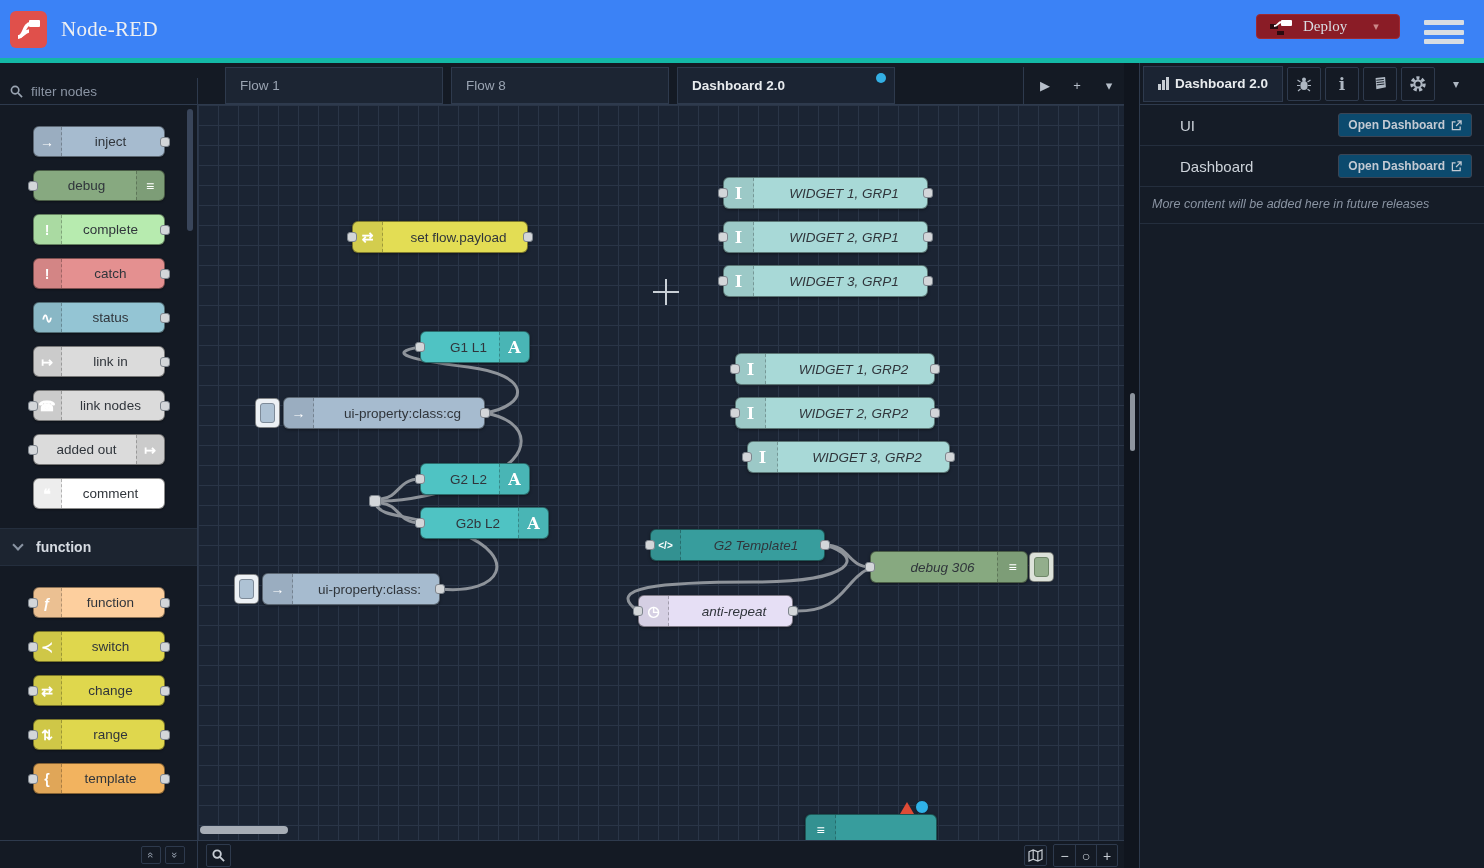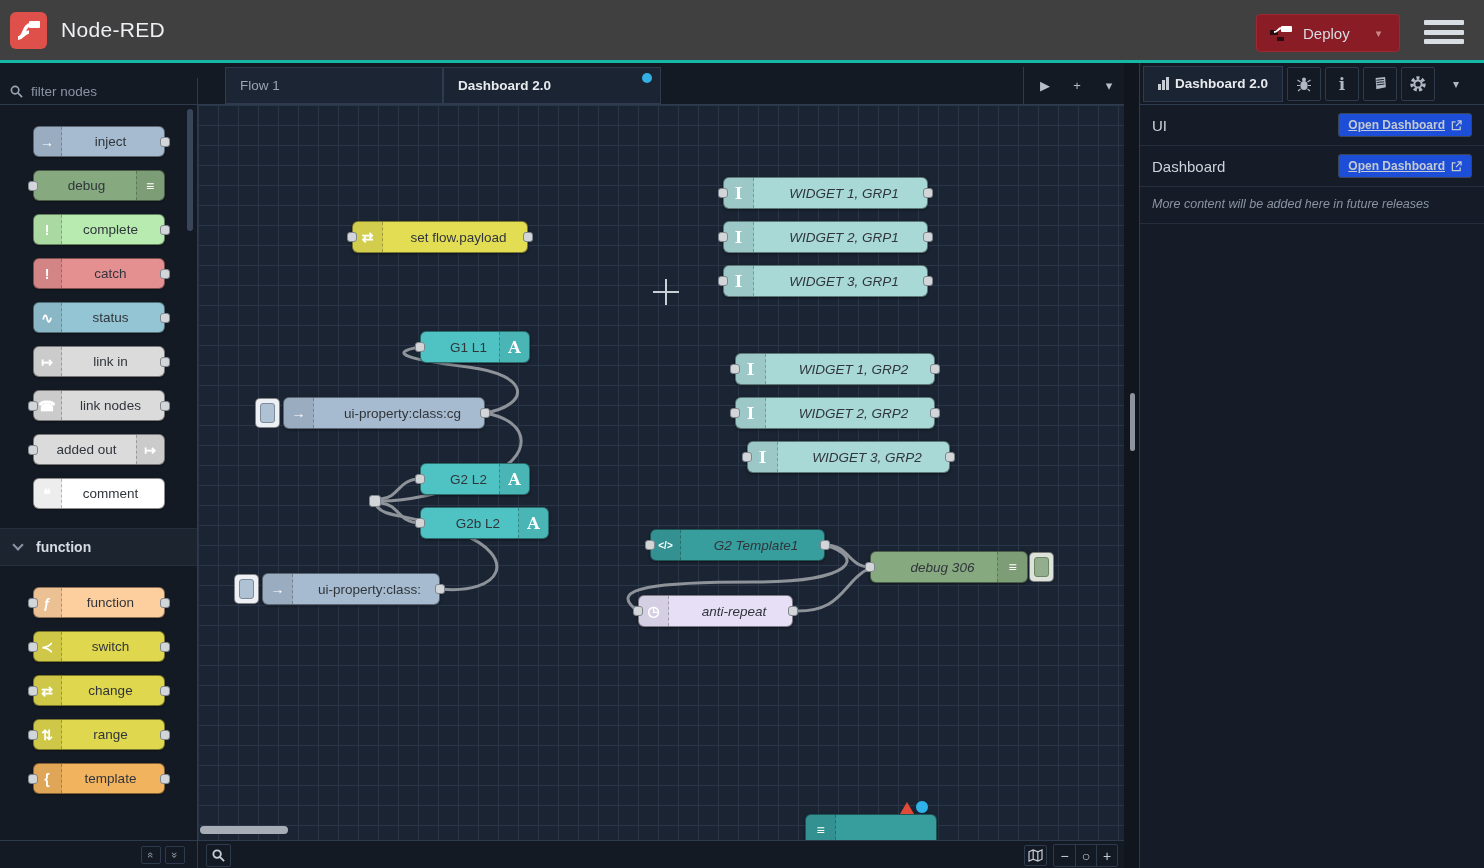--- a/index.html
+++ b/index.html
@@ -1,24 +1,24 @@
 <!DOCTYPE html>
 <html><head>
 <meta charset="utf-8">
 <style>
   * { margin:0; padding:0; box-sizing:border-box; }
   html,body { width:1484px; height:868px; overflow:hidden; background:#141A24;
     font-family:"Liberation Sans", sans-serif; }
   
-  .header { height:63px; background:#404040; border-bottom:3px solid #14b8a6;
-    display:flex; align-items:center; position:relative; }
+  .header { height:63px; background:#3b82f6; border-bottom:5px solid #14b8a6;
+    display:flex; align-items:center; position:relative;font-family:Liberation Serif, serif; }
   .logo { width:37px; height:37px; background:#E0504B; border-radius:6px; margin-left:10px;
     display:flex; align-items:center; justify-content:center; }
   .app-title { color:#EDEFF2; font-size:21px; margin-left:14px; letter-spacing:.3px; }
-  .deploy-btn { position:absolute; right:84px; top:14px; height:38px; width:144px;
+  .deploy-btn { position:absolute; right:84px; top:14px; height:25px; width:144px;
     background:#8A1C26; border:1px solid #9E2832; border-radius:4px; color:#D9DDE2;
     display:flex; align-items:center; font-size:15px; cursor:pointer; }
   .deploy-btn .dlabel { margin-left:10px; }
   .deploy-caret { margin-left:14px; color:#C88; font-size:11px; padding-left:12px; }
   .menu-btn { position:absolute; right:20px; top:20px; width:40px; height:24px;
     display:flex; flex-direction:column; justify-content:space-between; cursor:pointer; }
   .menu-btn span { display:block; height:5px; background:#D8DDE3; border-radius:1px; }
   
   .main { display:grid; grid-template-columns:198px 926px 16px 344px;
     grid-template-rows:42px 735px 28px; height:805px; }
@@ -53,21 +53,21 @@
     border:1px solid #7E858D; border-radius:3px; cursor:crosshair; z-index:3; }
   .port.in { left:-6px; } .port.out { right:-6px; }
   .pal-footer { grid-column:1; grid-row:3; background:#141A24; border-top:1px solid #2E3A4D;
     border-right:1px solid #2E3A4D; display:flex; align-items:center; justify-content:flex-end;
     padding-right:12px; gap:4px; }
   .mini-btn { width:20px; height:18px; border:1px solid #2E3A4D; border-radius:2px; color:#9AA4B2;
     font-size:11px; display:flex; align-items:center; justify-content:center; cursor:pointer; }
   
   .tabbar { grid-column:2; grid-row:1; background:#141A24; border-bottom:1px solid #2E3A4D;
     position:relative; display:flex; align-items:flex-end; padding-left:27px; }
-  .tab { width:218px; height:37px; background:#1C2533; border:1px solid #2E3A4D; 
+  .tab { width:218px; height:37px; background:#1C2533; border:1px solid #2E3A4D; margin-right:8px;
     display:flex; align-items:center; padding-left:14px; font-size:13.5px; color:#9AA4B2;
     position:relative; cursor:pointer; }
   .tab.active { background:#1B2433; color:#E8EBEE; font-weight:bold; }
   .mod-dot { position:absolute; top:5px; right:8px; width:10px; height:10px; border-radius:50%;
     background:#33AFE4; }
   .tab-tools { position:absolute; right:4px; top:4px; bottom:0; display:flex; align-items:center;
     border-left:1px solid #2E3A4D; padding-left:10px; gap:10px; }
   .tool-ic { width:22px; height:22px; display:flex; align-items:center; justify-content:center;
     color:#B6BEC9; font-size:13px; cursor:pointer; }
   
@@ -127,24 +127,24 @@
     display:flex; align-items:center; justify-content:center; gap:6px; color:#E8EBEE;
     font-weight:bold; font-size:13.5px; cursor:pointer; }
   .bars { display:flex; align-items:flex-end; gap:1px; height:13px; }
   .bars span { width:3px; background:#C7CDD4; display:block; }
   .icon-btn { width:34px; height:34px; border:1px solid #2E3A4D; border-radius:2px;
     display:flex; align-items:center; justify-content:center; color:#AEB7C2; cursor:pointer; }
   .icon-btn.noborder { border:none; font-size:12px; }
   .sidebar { grid-column:4; grid-row:2 / span 2; background:#151C27; }
   .side-row { height:41px; border-bottom:1px solid #242E3D; display:flex; align-items:center;
     justify-content:space-between; padding:0 12px; }
-  .side-row .rlabel { color:#CDD3DA; font-size:15px; }
+  .side-row .rlabel { color:#CDD3DA; font-size:15px;margin-left:28px; }
   .open-btn { height:24px; padding:0 9px; border:1px solid #3A4555; border-radius:3px;
-    background:#1d4ed8; color:#C3CAD3; font-size:12px; font-weight:bold; display:flex;
-    align-items:center; gap:6px; cursor:pointer;text-decoration:underline; }
+    background:#0c4a6e; color:#C3CAD3; font-size:12px; font-weight:bold; display:flex;
+    align-items:center; gap:6px; cursor:pointer; }
   .side-note { padding:10px 12px 12px 12px; border-bottom:1px solid #242E3D; color:#8A94A3;
     font-size:12.5px; font-style:italic; }
   .info-i { font-family:"DejaVu Serif", serif; font-weight:bold; font-size:17px; }
 </style>
 </head>
 <body>
 
 <div class="header">
   <div class="logo">
     <svg width="30" height="30" viewBox="0 0 30 30">
@@ -303,20 +303,23 @@
         <span style="display:inline-block;transform:rotate(90deg)">«</span>
       </div>
     <div class="mini-btn">
         <span style="display:inline-block;transform:rotate(90deg)">»</span>
       </div>
   </div>
 
   <div class="tabbar" id="tabbar">
     <div class="tab">
         <span>Flow 1</span>
+      </div>
+      <div class="tab">
+        <span>Flow 8</span>
       </div>
       <div class="tab active">
         <span>Dashboard 2.0</span>
         <span class="mod-dot"></span>
       </div>
       <div class="tab-tools" id="tabtools">
         <div class="tool-ic">▶</div>
         <div class="tool-ic">+</div>
         <div class="tool-ic">▾</div>
       </div>

